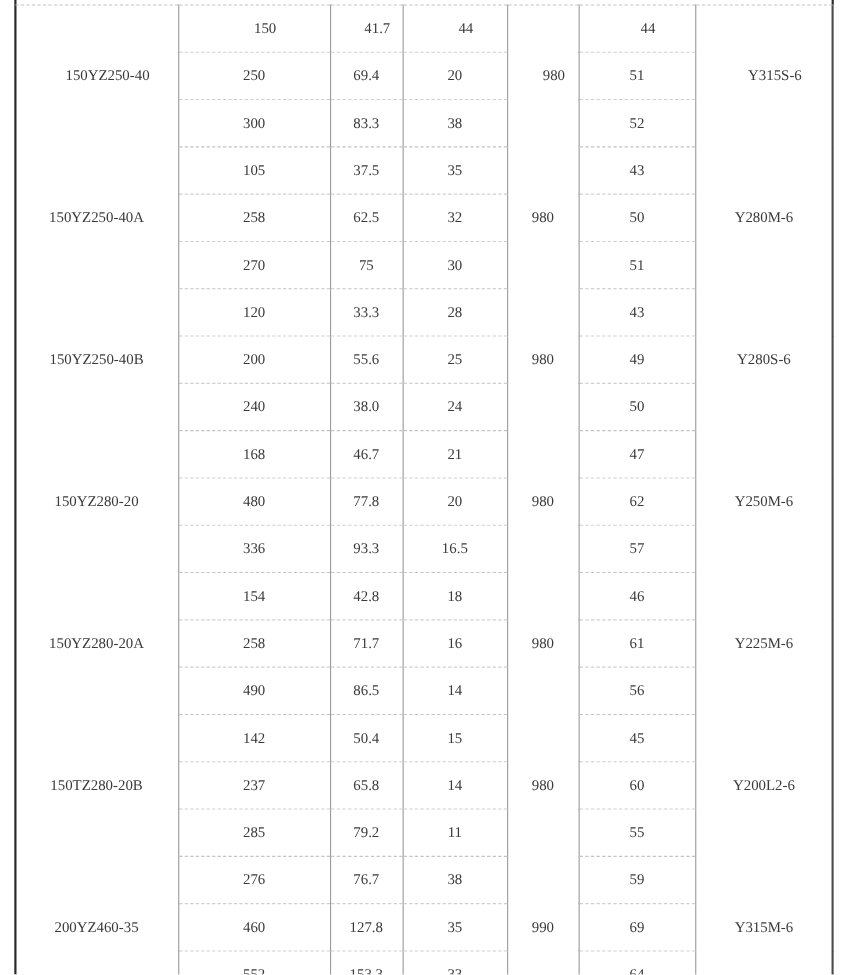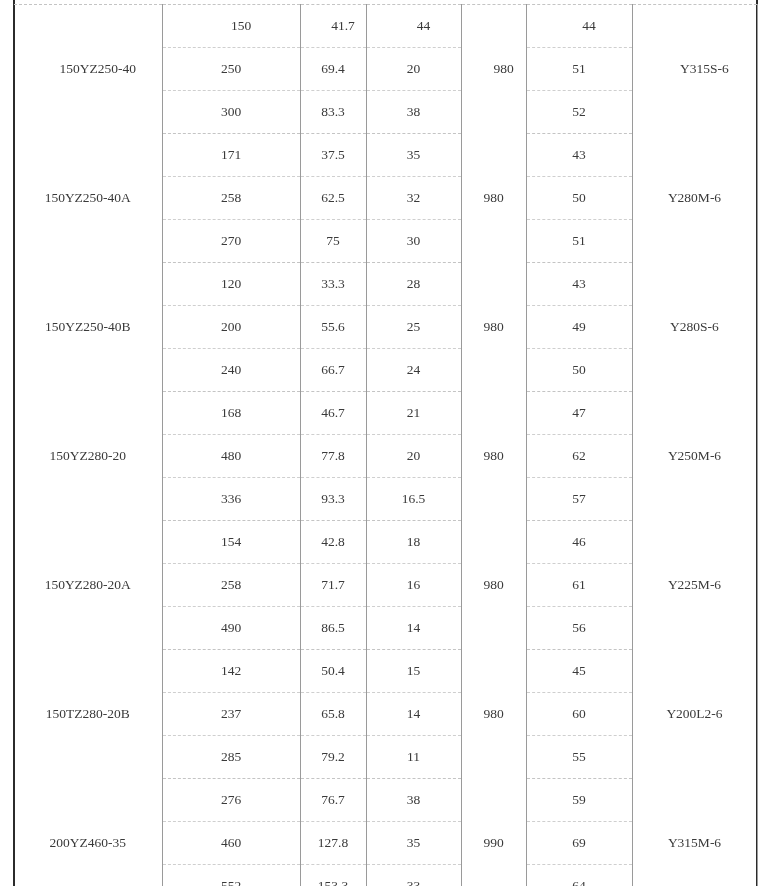--- a/index.html
+++ b/index.html
@@ -125,21 +125,21 @@
           <td class="vr-right dash-bottom">51</td>
         </tr>
         <tr class="sub-row group-end">
           <td class="vr-right">300</td>
           <td class="vr-right">83.3</td>
           <td class="vr-right">38</td>
           <td class="vr-right">52</td>
         </tr>
         <tr class="sub-row">
           <td rowspan="3" class="vr-right">150YZ250-40A</td>
-          <td class="vr-right dash-bottom">171</td>
+          <td class="vr-right dash-bottom">105</td>
           <td class="vr-right dash-bottom">37.5</td>
           <td class="vr-right dash-bottom">35</td>
           <td rowspan="3" class="vr-right">980</td>
           <td class="vr-right dash-bottom">43</td>
           <td rowspan="3" class="vr-right">Y280M-6</td>
           <td rowspan="3">55</td>
         </tr>
         <tr class="sub-row">
           <td class="vr-right dash-bottom">258</td>
           <td class="vr-right dash-bottom">62.5</td>
@@ -163,21 +163,21 @@
           <td rowspan="3">45</td>
         </tr>
         <tr class="sub-row">
           <td class="vr-right dash-bottom">200</td>
           <td class="vr-right dash-bottom">55.6</td>
           <td class="vr-right dash-bottom">25</td>
           <td class="vr-right dash-bottom">49</td>
         </tr>
         <tr class="sub-row group-end">
           <td class="vr-right">240</td>
-          <td class="vr-right">66.7</td>
+          <td class="vr-right">38.0</td>
           <td class="vr-right">24</td>
           <td class="vr-right">50</td>
         </tr>
         <tr class="sub-row">
           <td rowspan="3" class="vr-right">150YZ280-20</td>
           <td class="vr-right dash-bottom">168</td>
           <td class="vr-right dash-bottom">46.7</td>
           <td class="vr-right dash-bottom">21</td>
           <td rowspan="3" class="vr-right">980</td>
           <td class="vr-right dash-bottom">47</td>

